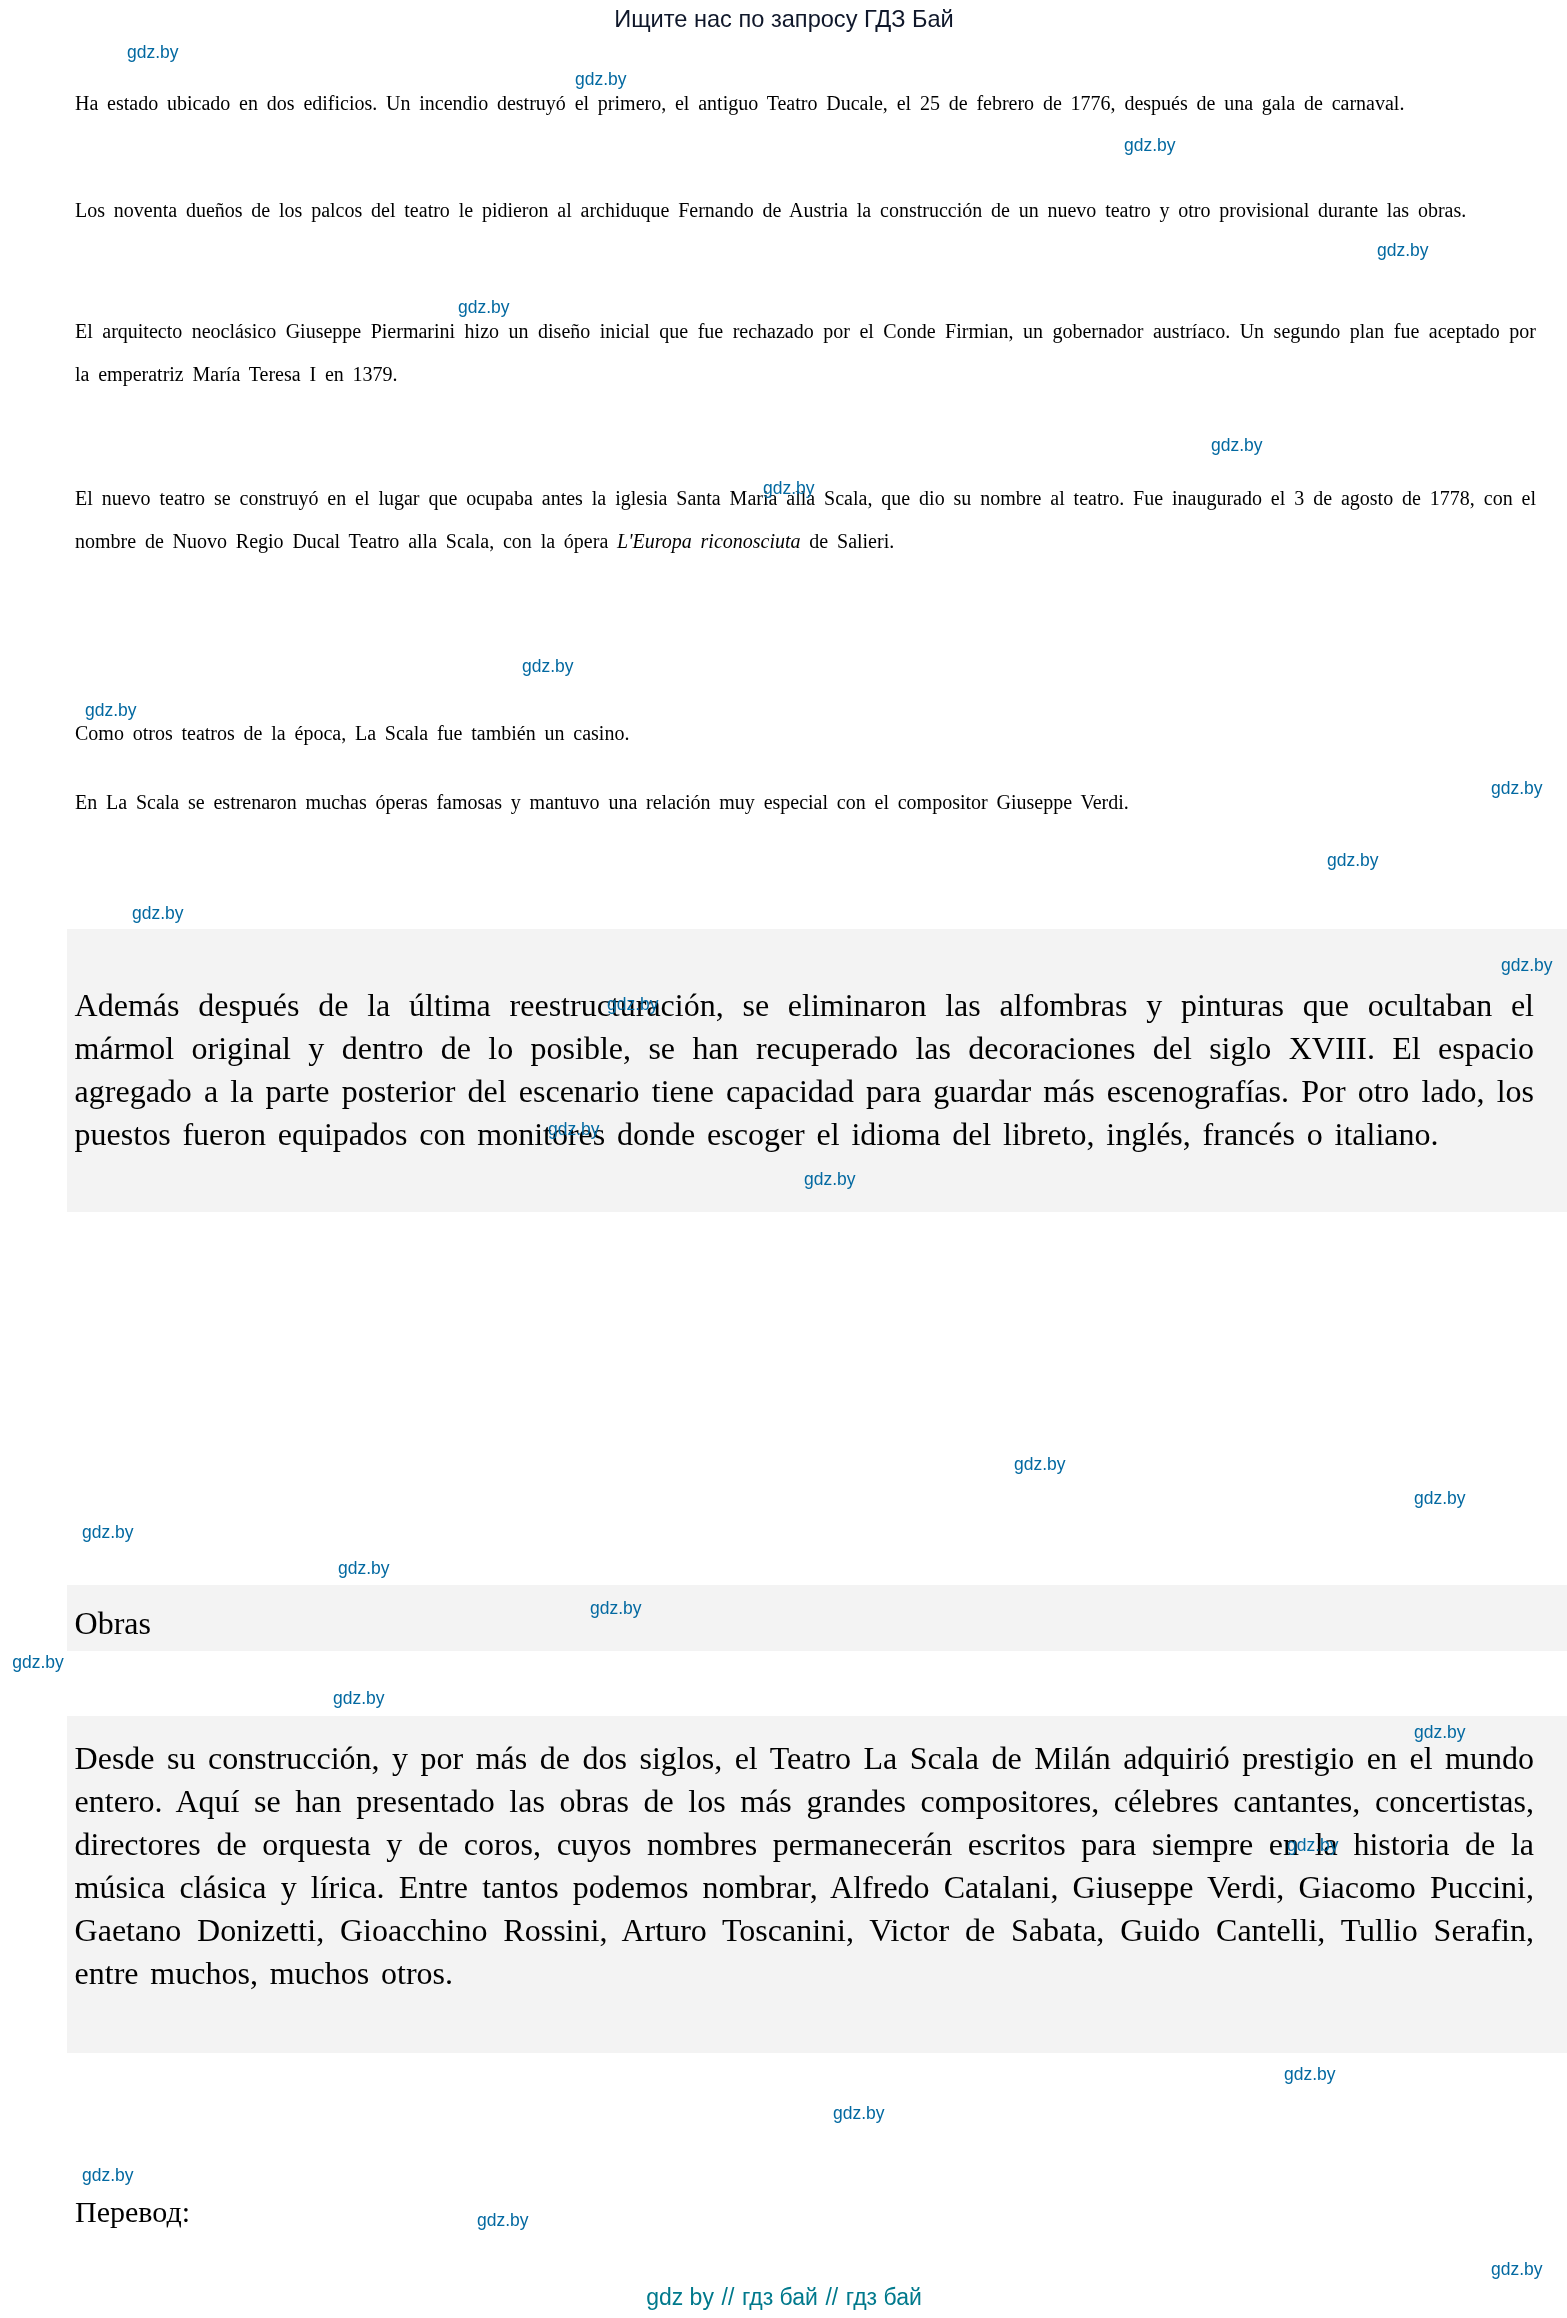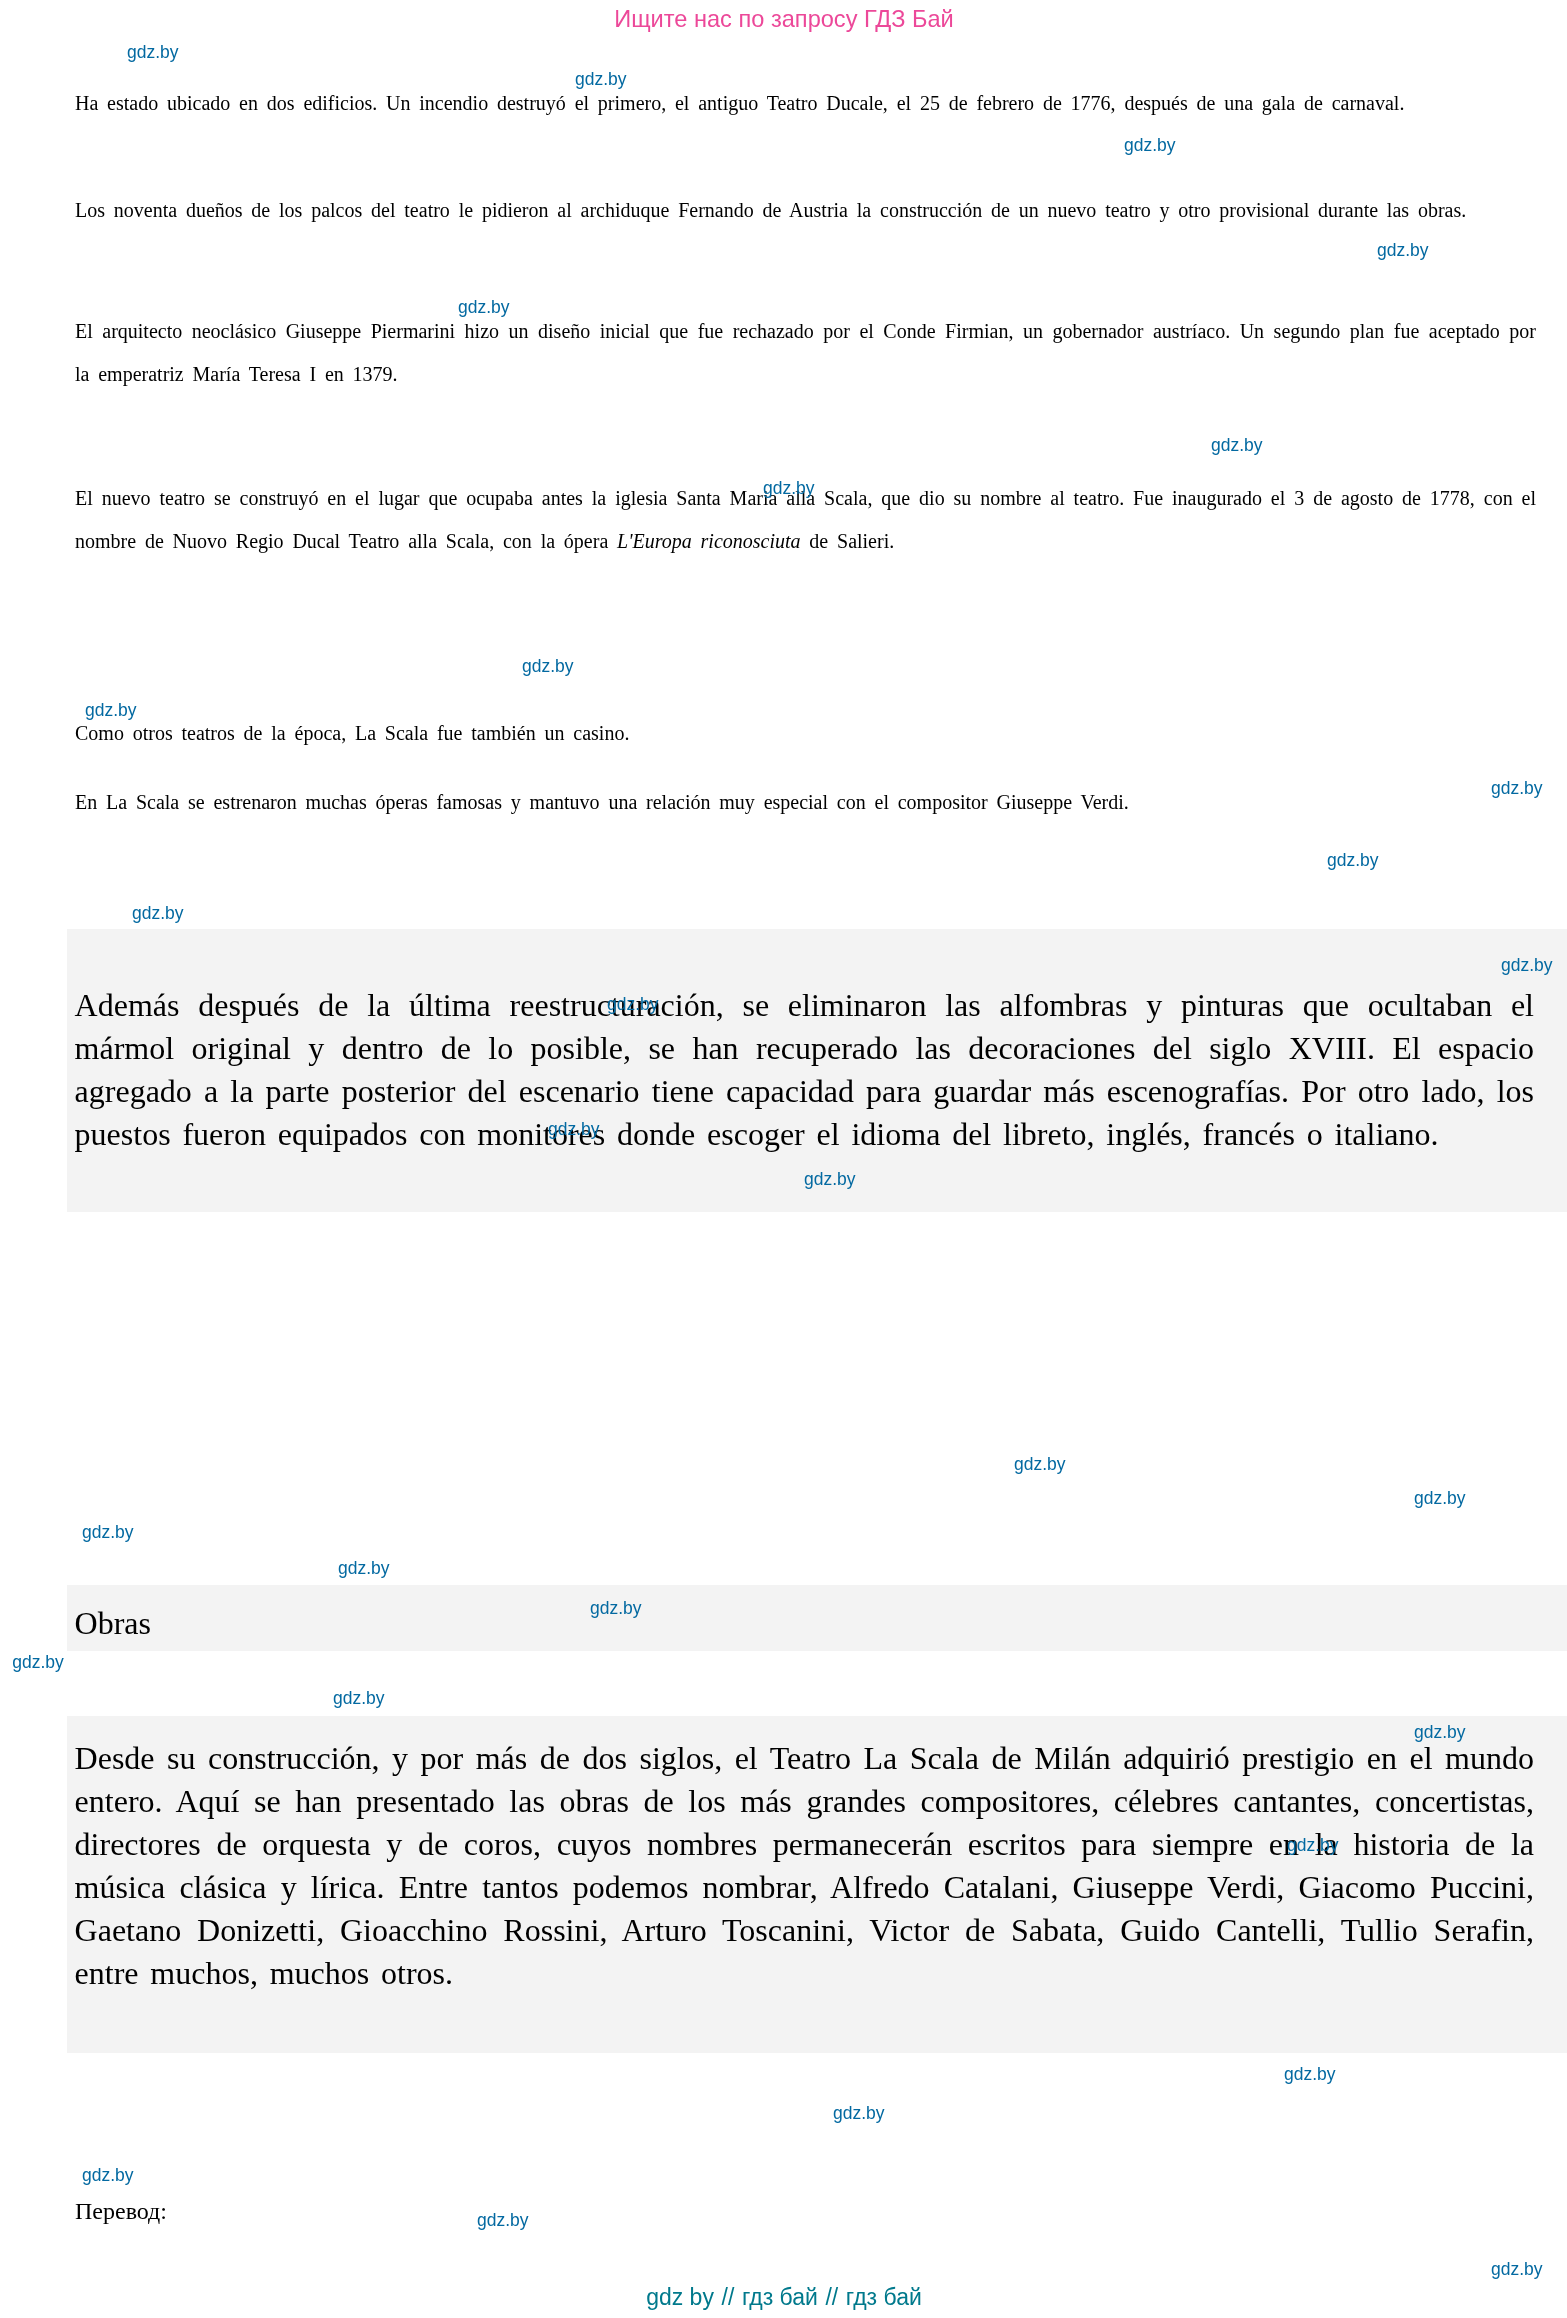--- a/index.html
+++ b/index.html
@@ -12,21 +12,21 @@
     font-family: "Liberation Serif", serif;
     color: #000000;
   }
   .banner {
     position: absolute;
     top: 6.1px; left: 0;
     width: 100%;
     text-align: center;
     font-family: "Liberation Sans", sans-serif;
     font-size: 23.6px;
-    color: #ec4899;
+    color: #0f172a;
     cursor: pointer;
   }
   .para {
     position: absolute;
     left: 75px;
     width: 1461px;
     font-size: 20px;
     line-height: 43px;
     text-align: justify;
     word-spacing: 3.8px;
@@ -39,21 +39,21 @@
   }
   .gray .txt {
     margin: 0 34px 0 7.6px;
     font-size: 32px;
     line-height: 43px;
     text-align: justify;
     word-spacing: 3.8px;
   }
   h2.txt, h2.plain {
     font-weight: normal;
-    font-size: 24px;
+    font-size: 30px;
     line-height: 43px;
     text-align: center;
   }
   h2.plain {
     position: absolute;
     left: 75px;
   }
   em { font-style: italic; }
   .wm {
     position: absolute;

